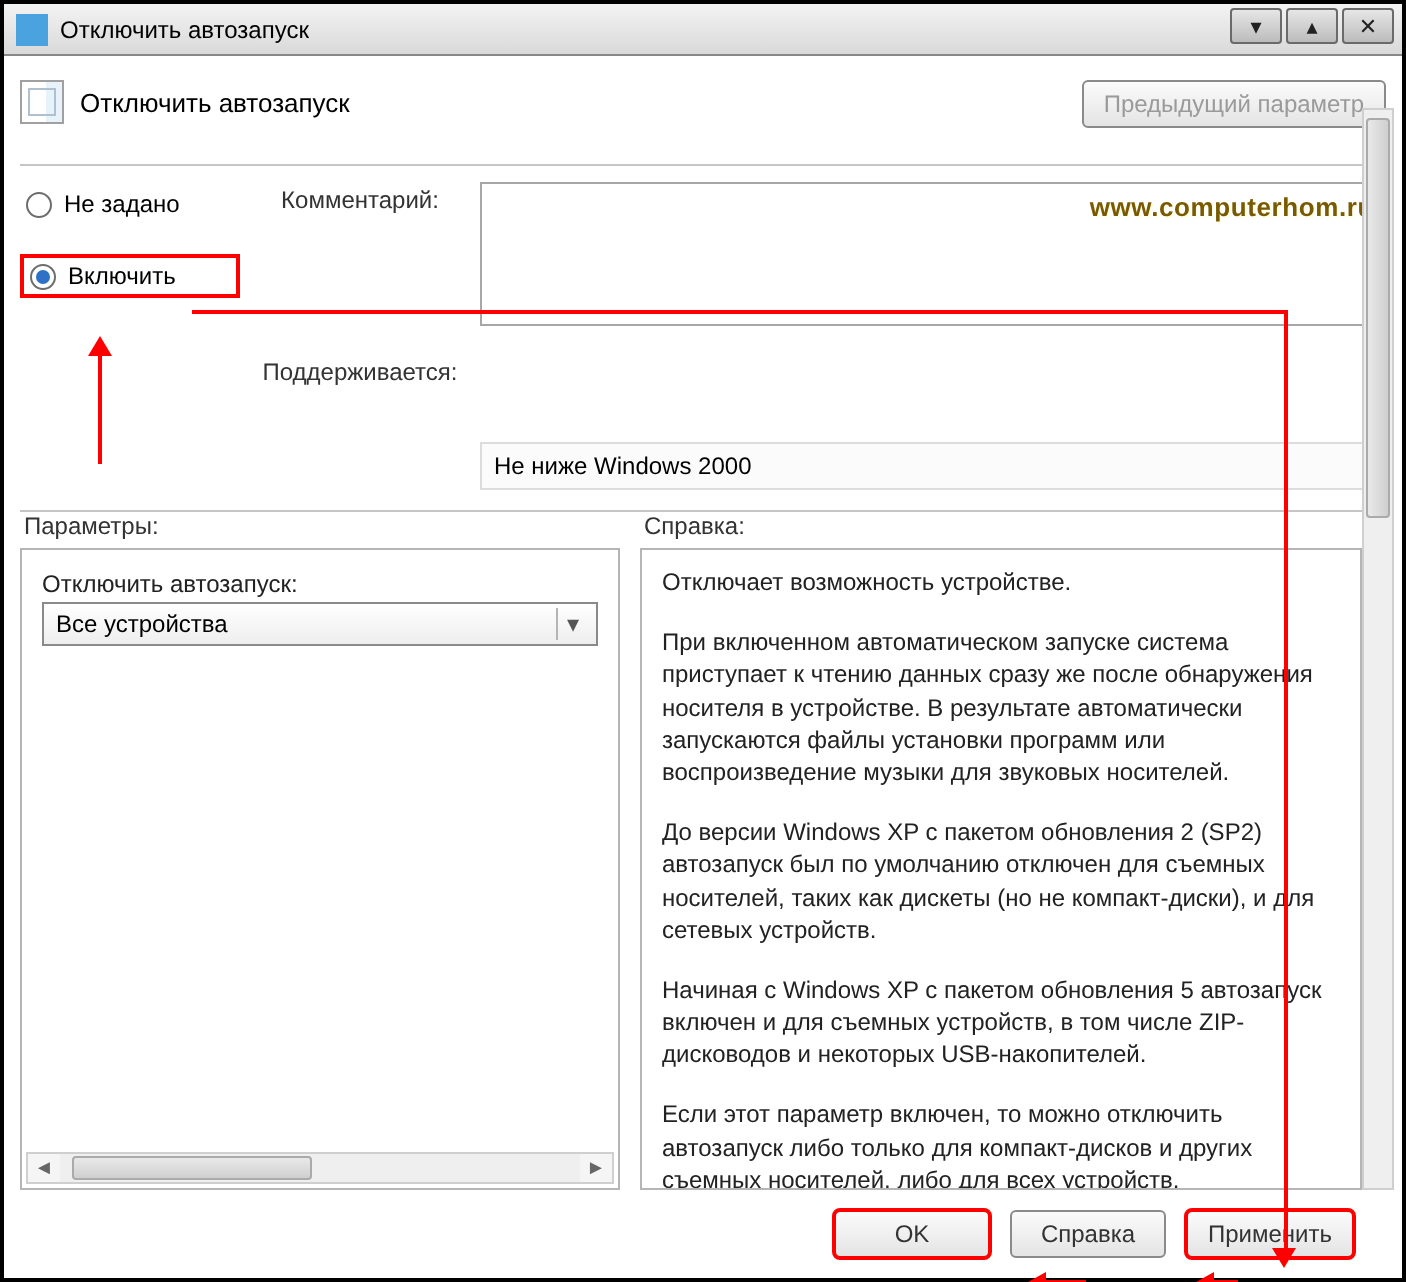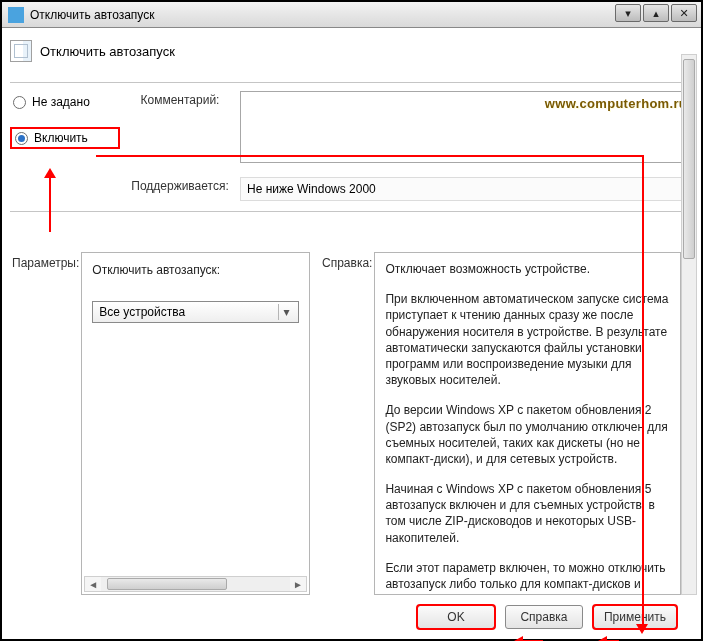--- a/index.html
+++ b/index.html
@@ -155,54 +155,55 @@
     resize: none;
     font-family: inherit;
     font-size: 12px;
   }
   .support-field {
     flex: 1;
     border: 1px solid #dcdcdc;
     background: #fbfbfb;
     padding: 4px 6px;
     min-height: 20px;
+    margin-top: 44px;
   }
 
   .middle {
     position: absolute;
     top: 224px;
     left: 8px; right: 20px;
     bottom: 44px;
     display: flex;
     gap: 10px;
   }
   .panecol {
     display: flex;
-    flex-direction: row;
+    flex-direction: column;
     flex: 1;
     min-width: 0;
   }
   .panecol.left { flex: 0 0 300px; }
   .panehead {
     padding: 4px 2px;
     color: #333;
   }
   .panebody {
     flex: 1;
     border: 1px solid #b5b5b5;
     background: #fff;
     padding: 8px 10px;
     overflow: auto;
     position: relative;
   }
   .panebody.left-body {
     overflow: hidden;
     padding: 10px 10px 16px 10px;
   }
-  .left-label { margin-bottom: 24px; color:#222; }
+  .left-label { margin-bottom: 2px; color:#222; }
   .dropdown {
     width: 100%;
     height: 22px;
     border: 1px solid #8a8a8a;
     background: linear-gradient(to bottom,#fff,#eee);
     display: flex;
     align-items: center;
     justify-content: space-between;
     padding: 0 4px 0 6px;
   }
@@ -366,20 +367,21 @@
     </div>
   </div>
 
   <div class="client">
     <div class="toprow">
       <div class="title-area">
         <span class="title-icon"></span>
         <span style="font-size:13px;">Отключить автозапуск</span>
       </div>
       <div class="navbtns">
+        <button class="btn disabled">Предыдущий параметр</button>
       </div>
     </div>
 
     <div class="watermark">www.computerhom.ru</div>
 
     <div class="sep"></div>
 
     <div class="config">
       <div class="radios">
         <label class="radio-row">

